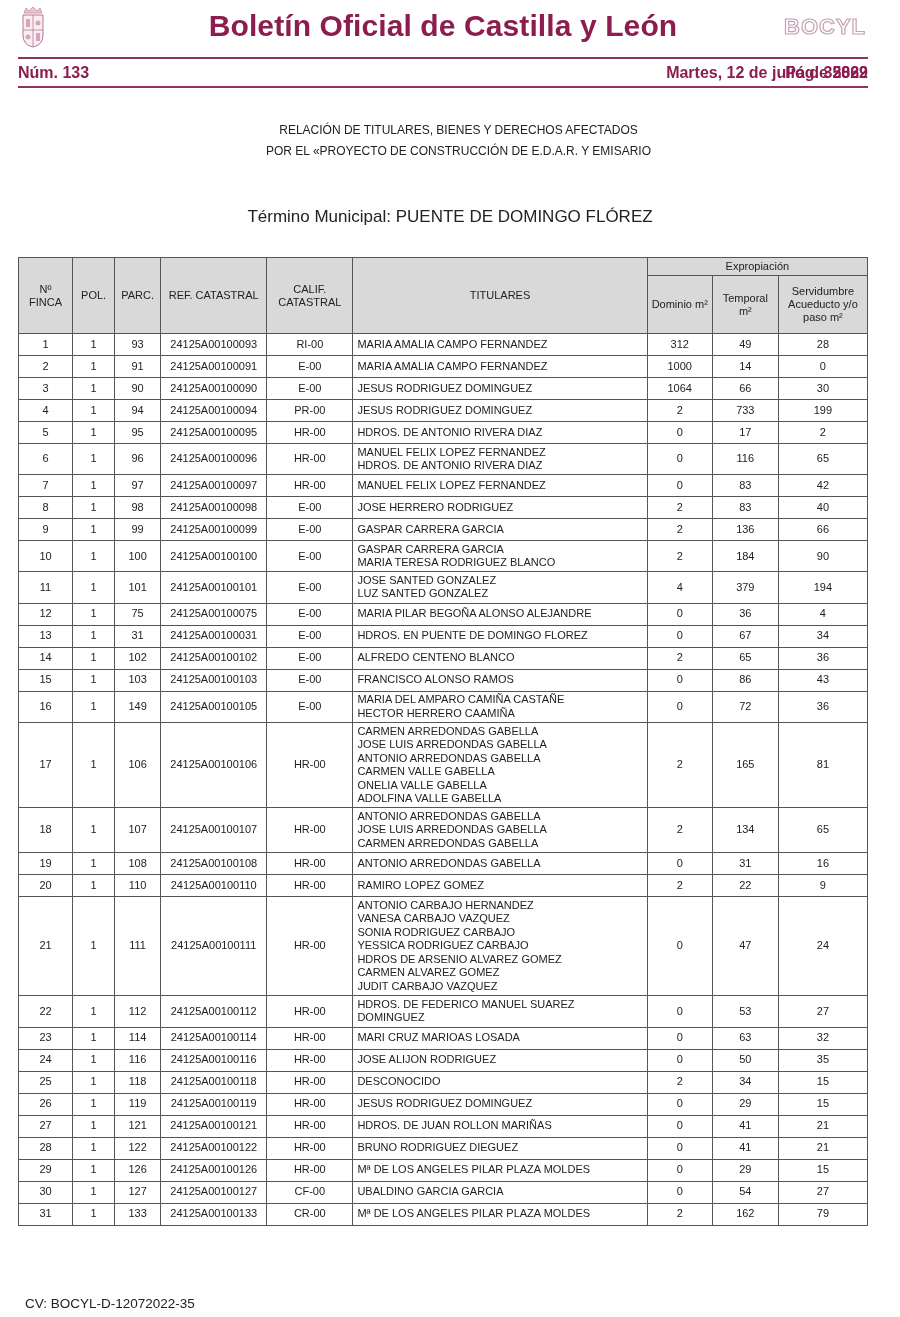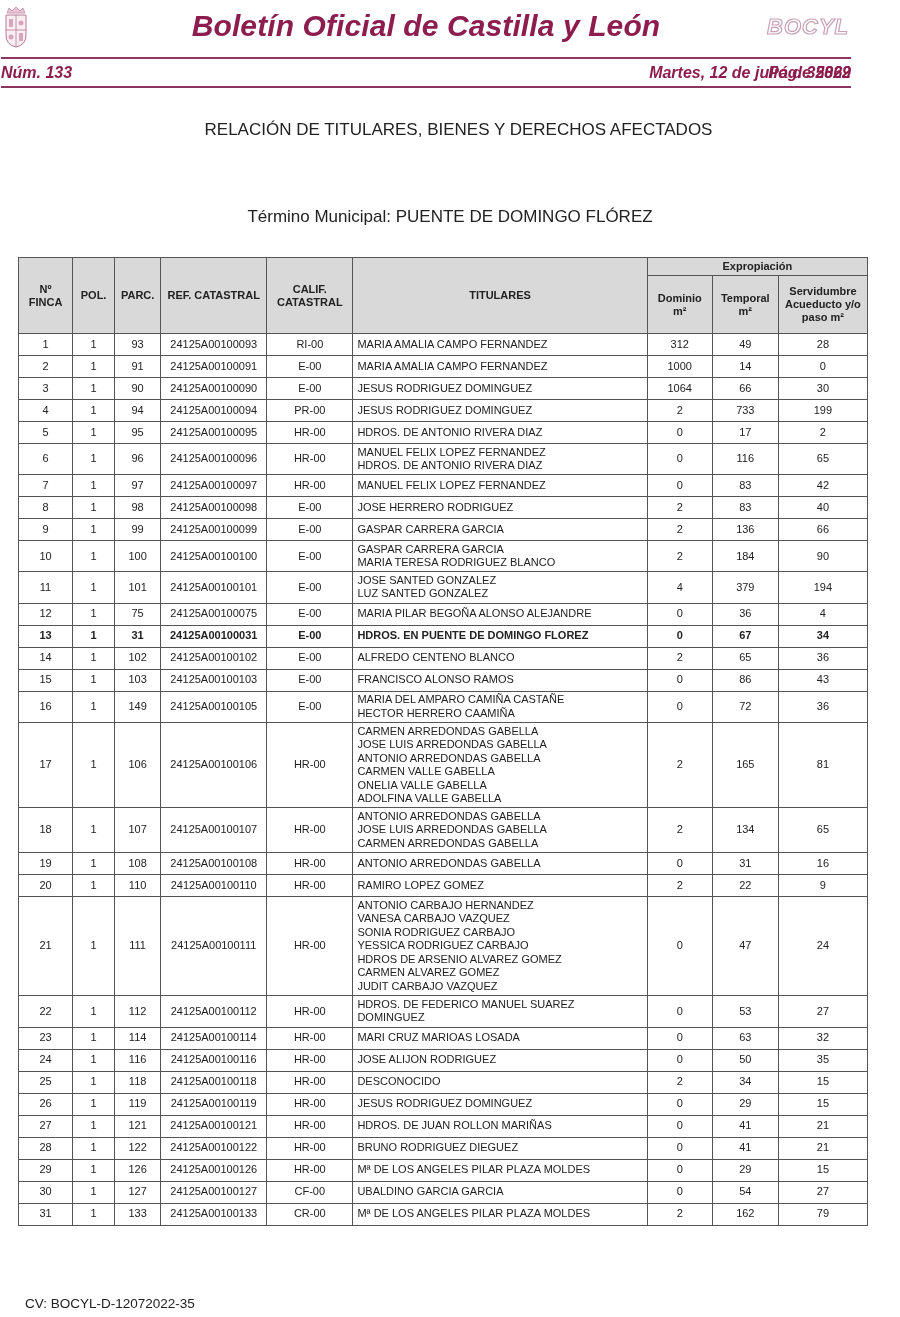--- a/index.html
+++ b/index.html
@@ -1,32 +1,32 @@
 <!DOCTYPE html>
 <html><head>
 <meta charset="utf-8">
 <style>
   html, body { margin: 0; padding: 0; background: #ffffff; }
   body { width: 900px; height: 1317px; position: relative; font-family: "Liberation Sans", sans-serif; color: #222; overflow: hidden; }
-  .header { position: absolute; left: 1px; top: 0; width: 850px; height: 90px; font-style: italic; }
+  .header { position: absolute; left: 18px; top: 0; width: 850px; height: 90px; }
   .logo { position: absolute; left: 2px; top: 5px; width: 26px; height: 44px; }
   .title { position: absolute; left: 0; right: 0; top: 9px; text-align: center; font-size: 30px; font-weight: bold; color: #8c1d4e; letter-spacing: 0.1px; }
   .brand { position: absolute; right: 2px; top: 14px; font-size: 22px; font-weight: bold; color: #ffffff; -webkit-text-stroke: 1.2px #c8a0b4; letter-spacing: 1px; }
   .rule { position: absolute; left: 0; width: 850px; height: 2px; background: #8c3560; }
   .rule.r1 { top: 57px; }
   .rule.r2 { top: 86px; }
   .meta { position: absolute; top: 64px; font-size: 16px; font-weight: bold; color: #8c1d4e; }
   .meta.num { left: 0; }
   .meta.date { left: 0; right: 0; text-align: right; }
   .meta.pag { right: 0; }
-  .doc-title { position: absolute; left: 17px; right: 0; top: 120px; text-align: center; font-size: 17px; line-height: 20.5px; color: #222; }
+  .doc-title { position: absolute; left: 17px; right: 0; top: 120px; text-align: center; font-size: 12px; line-height: 20.5px; color: #222; }
   .municipio { position: absolute; left: 0; right: 0; top: 207px; text-align: center; font-size: 17px; color: #222; }
   table.main { position: absolute; left: 18px; top: 257px; width: 850px; border-collapse: collapse; font-size: 11px; }
   table.main th, table.main td { border: 1px solid #555; padding: 0 3px; }
-  table.main th { background: #d9d9d9; font-weight: bold; font-size: 11px; text-align: center; line-height: 13px; color: #222; }
+  table.main th { background: #d9d9d9; font-weight: normal; font-size: 11px; text-align: center; line-height: 13px; color: #222; }
   table.main td { text-align: center; height: 21px; line-height: 13.5px; color: #222; }
   table.main td.tit { text-align: left; padding-left: 4px; }
   .footer { position: absolute; left: 25px; top: 1296px; font-size: 13.5px; color: #222; }
 </style>
 </head>
 <body>
 
 <div class="header">
   <svg class="logo" viewBox="0 0 26 44">
     <path d="M4 8 L6 3 L9 6 L13 2 L17 6 L20 3 L22 8 Z" fill="#e9c5d4" stroke="#c48aa4" stroke-width="0.8"></path>
@@ -42,20 +42,21 @@
   <div class="brand">BOCYL</div>
   <div class="rule r1"></div>
   <div class="meta num">Núm. 133</div>
   <div class="meta date">Martes, 12 de julio de 2022</div>
   <div class="meta pag">Pág. 35869</div>
   <div class="rule r2"></div>
 </div>
 
 <div class="doc-title">
   <div>RELACIÓN DE TITULARES, BIENES Y DERECHOS AFECTADOS</div>
+  <div>POR EL «PROYECTO DE CONSTRUCCIÓN DE E.D.A.R. Y EMISARIO</div>
 </div>
 
 <div class="municipio">Término Municipal: PUENTE DE DOMINGO FLÓREZ</div>
 
 <table class="main">
   <colgroup>
     <col style="width:54px">
       <col style="width:42px">
       <col style="width:46px">
       <col style="width:106px">
@@ -234,21 +235,21 @@
         <td>75</td>
         <td>24125A00100075</td>
         <td>E-00</td>
         <td class="tit">
           <div>MARIA PILAR BEGOÑA ALONSO ALEJANDRE</div>
         </td>
         <td>0</td>
         <td>36</td>
         <td>4</td>
       </tr>
-      <tr style="height: 22px; font-weight: bold;">
+      <tr style="height: 22px;">
         <td>13</td>
         <td>1</td>
         <td>31</td>
         <td>24125A00100031</td>
         <td>E-00</td>
         <td class="tit">
           <div>HDROS. EN PUENTE DE DOMINGO FLOREZ</div>
         </td>
         <td>0</td>
         <td>67</td>

